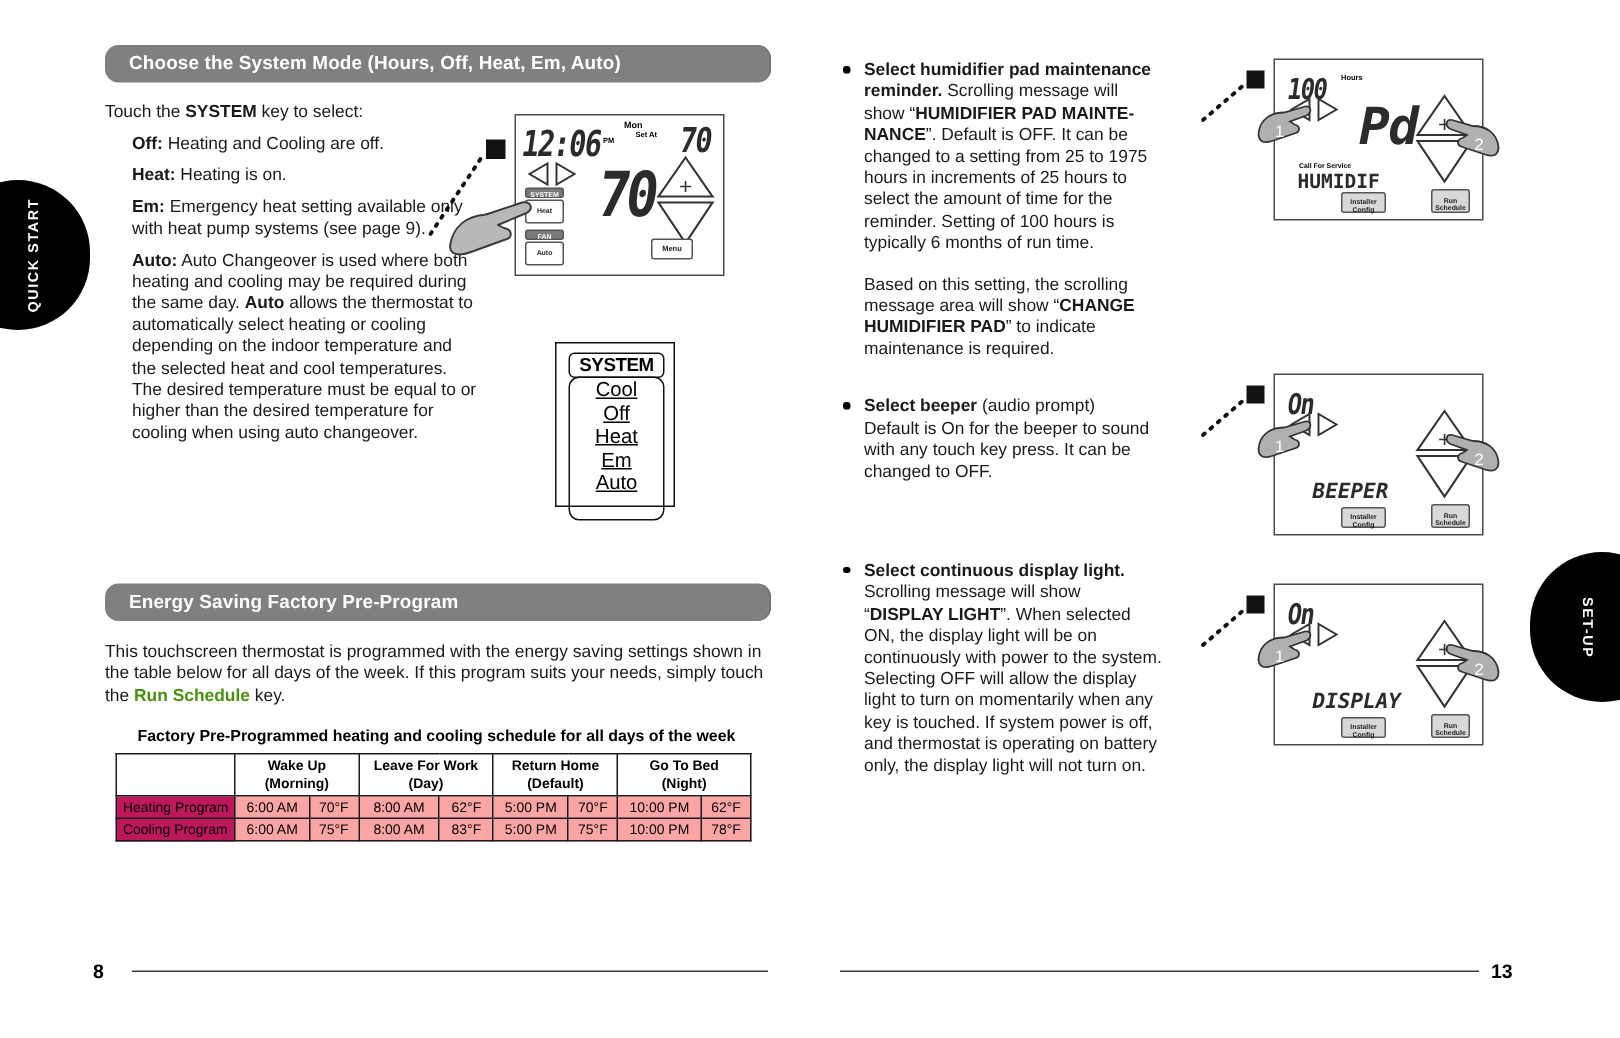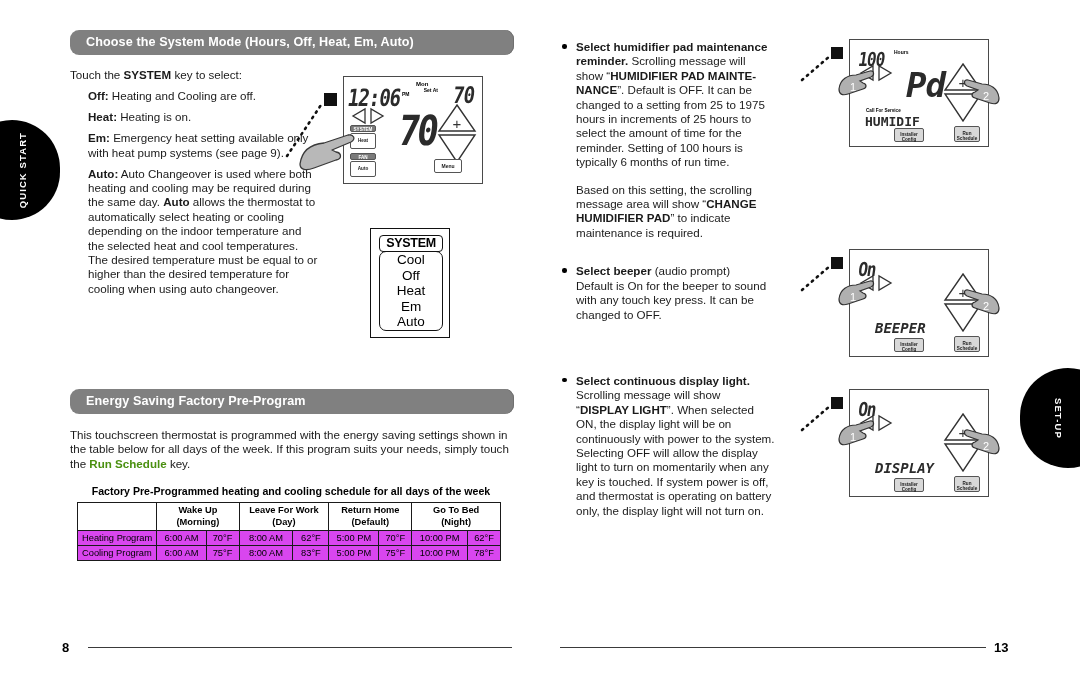--- a/index.html
+++ b/index.html
@@ -121,41 +121,41 @@
   .btn-label-dark { background:#7a7a7a; color:#fff; }
 
   
   #system-key-box {
     position:absolute; left:370px; top:228px;
     width:80px; height:110px;
     border:1.6px solid #111;
     background:#fff;
   }
   #system-key-inner {
-    position:absolute; left:8px; top:22px; width:64px; height:80px;
-    border:1.4px solid #111; border-radius:7px;
+    position:absolute; left:8px; top:22px; width:64px; height:96px;
+    border:1.4px solid #111; border-radius:7px;text-decoration:underline;
   }
   #system-tag {
     position:absolute; left:8px; top:6px; width:64px; height:17px;
     border:1.4px solid #111; border-radius:4px;
     background:#fff;
     font-size:12.5px; font-weight:bold; text-align:center; line-height:15px;
     letter-spacing:-0.3px;
   }
   .sys-opt { text-align:center; font-size:13.5px; line-height:15.6px; font-weight:normal; }
 
   
   #table-caption {
     font-size:10.6px; font-weight:bold; margin-top:14px; text-align:center; width:430px;
   }
   table { border-collapse:collapse; margin-top:5px; font-size:9.3px; }
   table td, table th { border:1px solid #1a1a1a; padding:2px 4px; text-align:center; }
   th { font-weight:bold; background:#fff; line-height:11.5px; }
-  .rowlabel { background:#d946ef; font-weight:normal; text-align:left; padding-left:4px; white-space:nowrap;}
-  .cell { background:#d946ef; white-space:nowrap; }
+  .rowlabel { background:#be185d; font-weight:normal; text-align:left; padding-left:4px; white-space:nowrap;}
+  .cell { background:#fca5a5; white-space:nowrap; }
 
   
   .footer { position:absolute; bottom:34px; height:14px; }
   #footer-left { left:62px; width:450px; }
   #footer-right { left:560px; width:460px; }
   .pg { position:absolute; font-size:13px; font-weight:bold; top:-4px; }
   .rule { position:absolute; top:3px; height:1px; background:#3a3a3a; }
 
   
   .bullet-item { position:relative; padding-left:16px; margin-bottom:6px; width:215px; }

